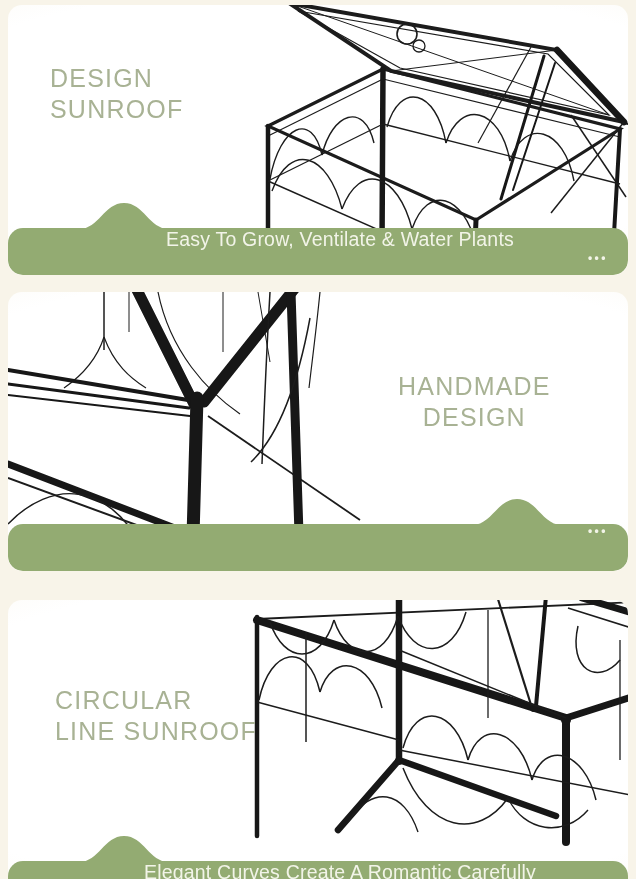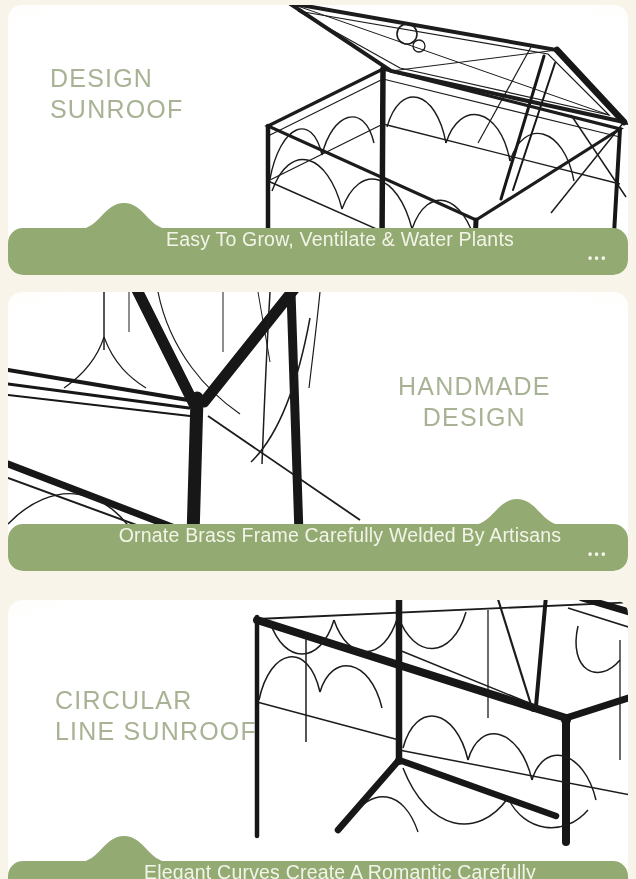--- a/index.html
+++ b/index.html
@@ -147,21 +147,20 @@
 
     <h2 class="heading" id="heading2">
       <span>HANDMADE</span>
       <span>DESIGN</span>
     </h2>
 
     <div class="banner">
       <svg class="hump hump-right" viewBox="0 0 90 28">
         <path d="M0 28 C 20 28 25 2 45 2 C 65 2 70 28 90 28 Z"></path>
       </svg>
-      <span class="banner-label">Ornate Brass Frame Carefully Welded By Artisans</span>
       <span class="banner-dots">•••</span>
     </div>
   </section>
 
   <section class="card" id="card3">
     <svg class="photo" width="620" height="279" viewBox="0 0 620 279">
 
       <path class="bar" d="M249 17 L249 236" stroke-width="4.5"></path>
 
       <path class="wire" d="M249 19 L628 2" stroke-width="1.8"></path>

